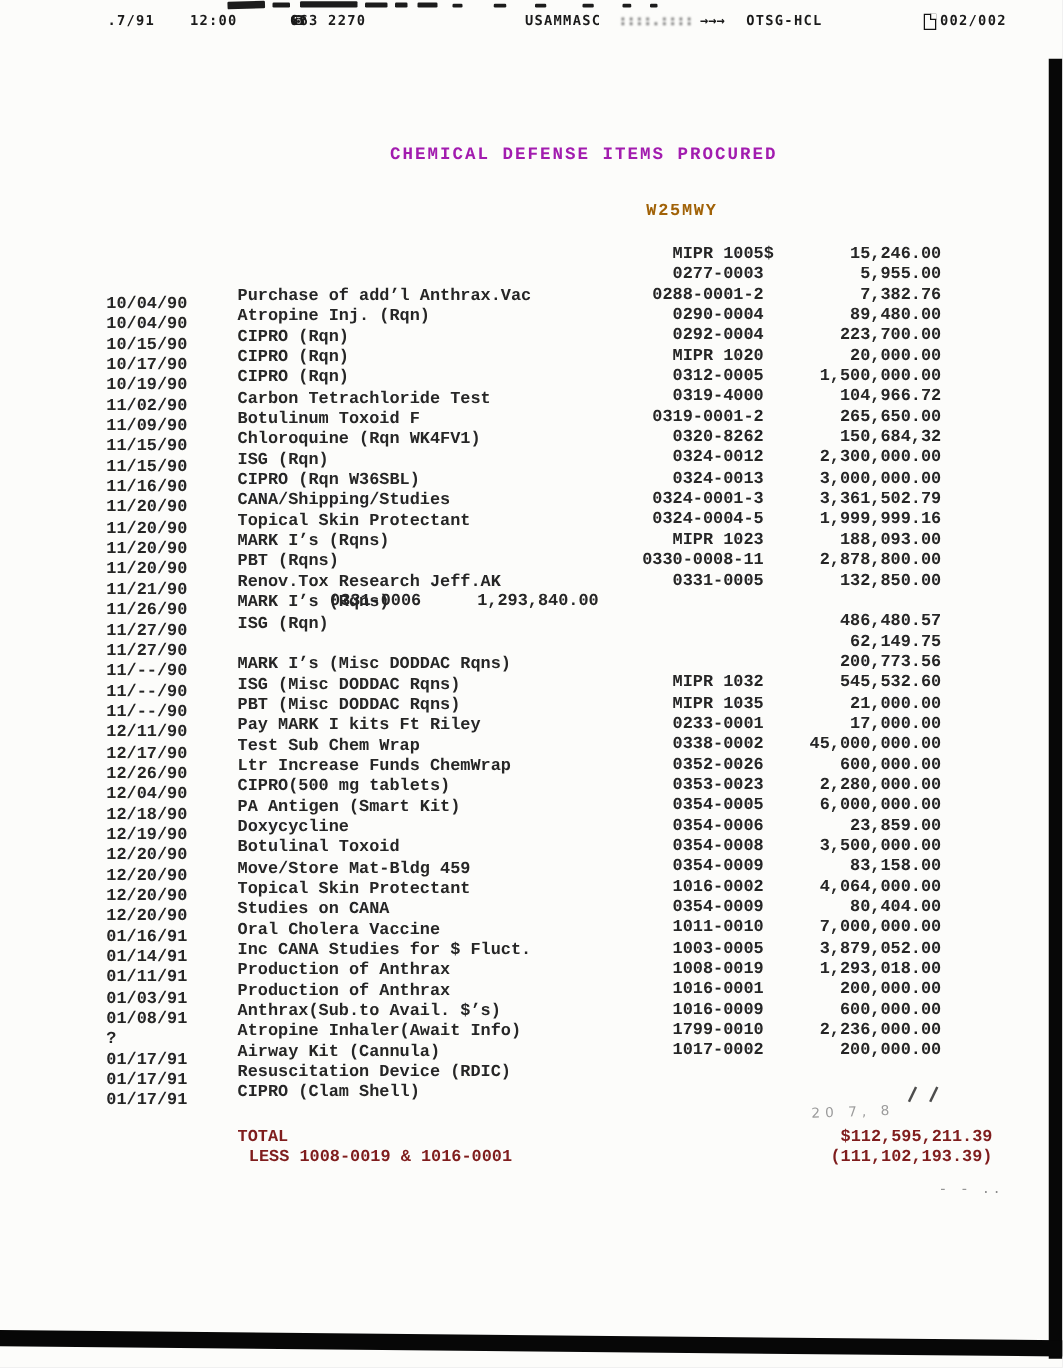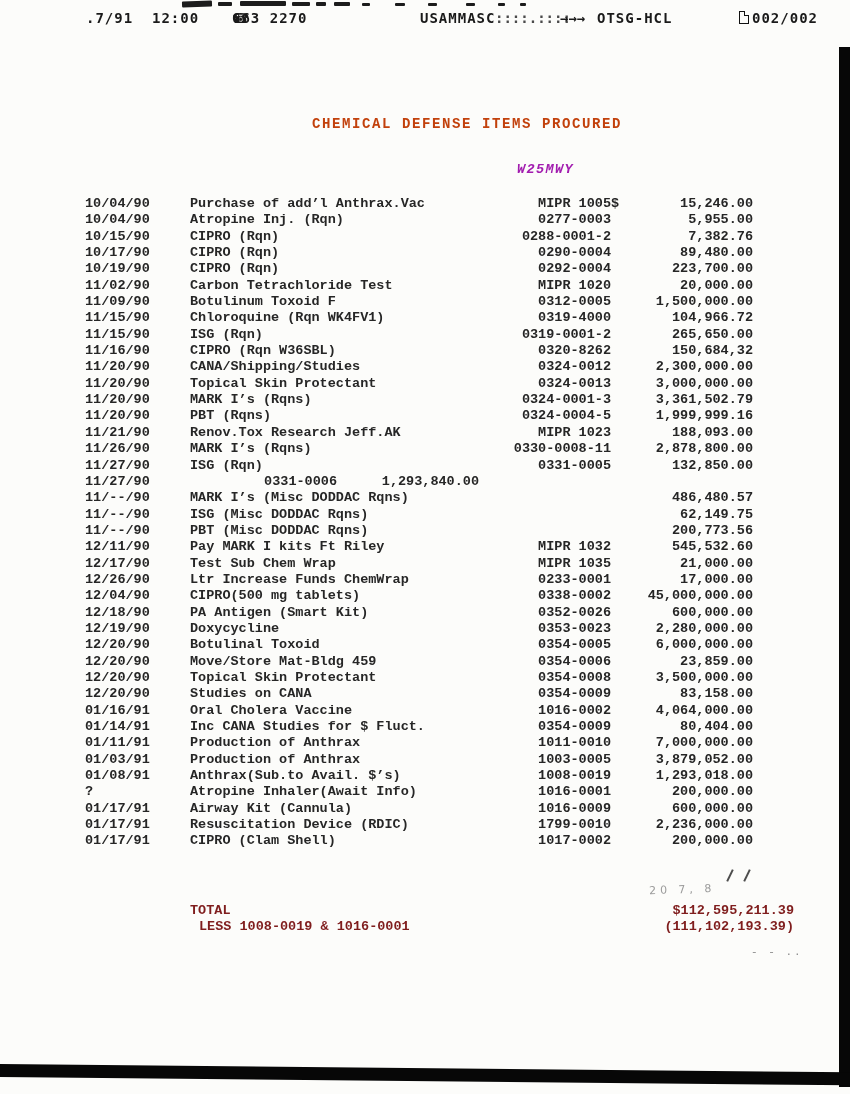--- a/index.html
+++ b/index.html
@@ -5,21 +5,21 @@
   html,body { margin:0; padding:0; background:#e8e8e8; }
   .page {
     position:relative; width:850px; height:1094px;
     background:#fcfcfa; overflow:hidden;
     font-family:"Liberation Mono","DejaVu Sans Mono",monospace;
     color:#242424;
   }
 
   
   .fax-header { position:absolute; top:10px; left:0; width:850px; height:18px;
-    font-family:"DejaVu Sans Mono",monospace; font-weight:bold; font-size:14px;
+    font-family:"DejaVu Sans Mono",monospace; font-weight:bold; font-size:11px;
     color:#1a1a1a; letter-spacing:1px; }
   .fax-header span { position:absolute; white-space:pre; }
   .fx-date   { left:86px; }
   .fx-time   { left:152px; }
   .fx-phone  { left:232px; }
   .fx-phoneglyph { font-family:"DejaVu Sans",sans-serif; letter-spacing:0; }
   .fx-station{ left:420px; }
   .fx-smudge { left:495px; filter:blur(0.7px); color:#4a4a4a; letter-spacing:0; }
   .fx-arrows { left:560px; letter-spacing:0; }
   .fx-dest   { left:597px; }
@@ -27,28 +27,28 @@
   .page-icon { position:absolute; left:739px; top:1px; width:8px; height:11px;
     border:1.5px solid #111; background:#fcfcfa; }
   .page-icon::after { content:""; position:absolute; right:-1px; top:-1px;
     width:4px; height:4px; background:#fcfcfa; border-left:1.5px solid #111; border-bottom:1.5px solid #111; }
 
   
   .smudge-dash { position:absolute; background:#1c1c1c; border-radius:1px; }
 
   
   .doc-title { position:absolute; left:312px; top:116px; font-size:14px; font-weight:bold;
-    letter-spacing:1.6px; white-space:pre; color:#c2410c; }
+    letter-spacing:1.6px; white-space:pre; color:#a21caf; }
   .doc-code  { position:absolute; left:517px; top:162px; font-size:13.5px; font-weight:bold;
-    letter-spacing:1.4px; color:#a21caf;font-style:italic; }
+    letter-spacing:1.4px; color:#a16207; }
 
   .rows { position:absolute; left:85px; top:196px; width:712px; font-size:13.5px; font-weight:bold; color:#262626; }
   .row  { display:flex; height:16.35px; line-height:16.3px; white-space:pre; }
-  .c-date     { width:105px; }
-  .c-desc     { width:274px; }
+  .c-date     { width:105px;margin-top:40px; }
+  .c-desc     { width:274px;margin-top:34px; }
   .c-contract { width:147px;text-align:right; }
   .c-amount   { width:142px; display:flex; justify-content:space-between; }
 
   .totals { position:absolute; left:190px; top:903px; width:604px; font-size:13.5px; font-weight:bold; color:#7f1d1d; }
   .t-row  { display:flex; height:16.4px; line-height:16.4px; white-space:pre; }
   .t-label { flex:1; }
   .t-less  { padding-left:9px; }
   .t-amount{ text-align:right; }
 
   

